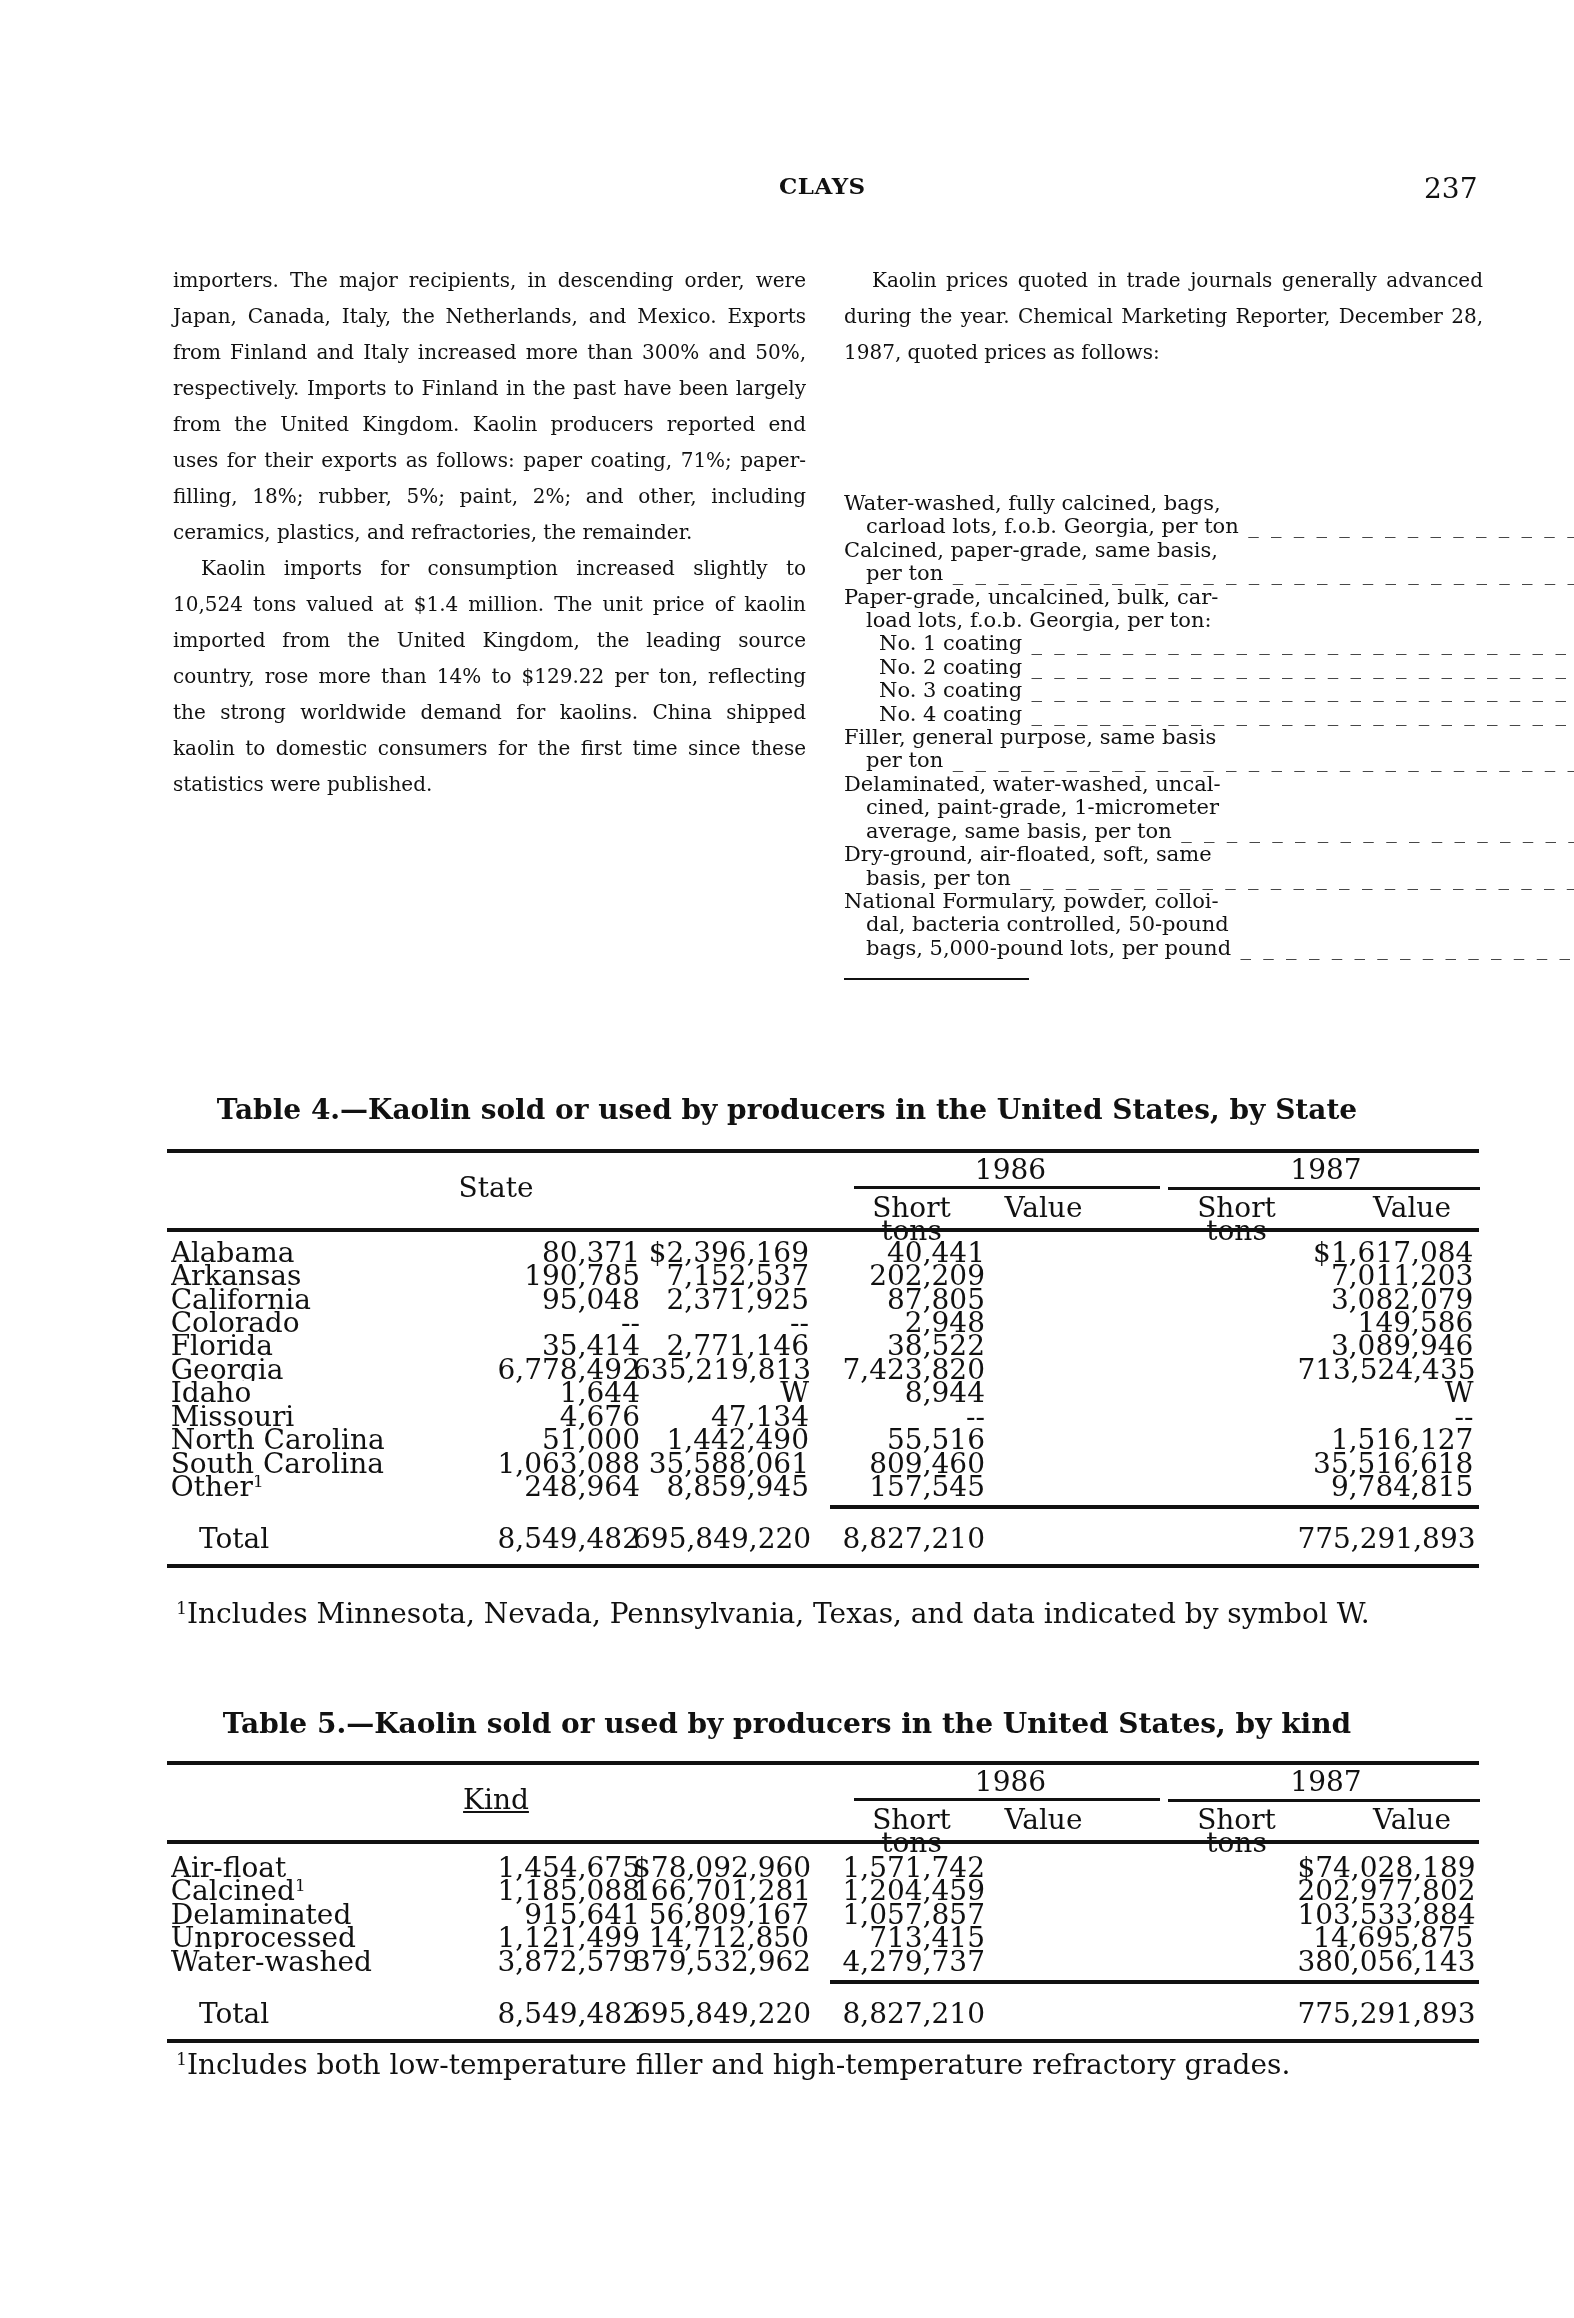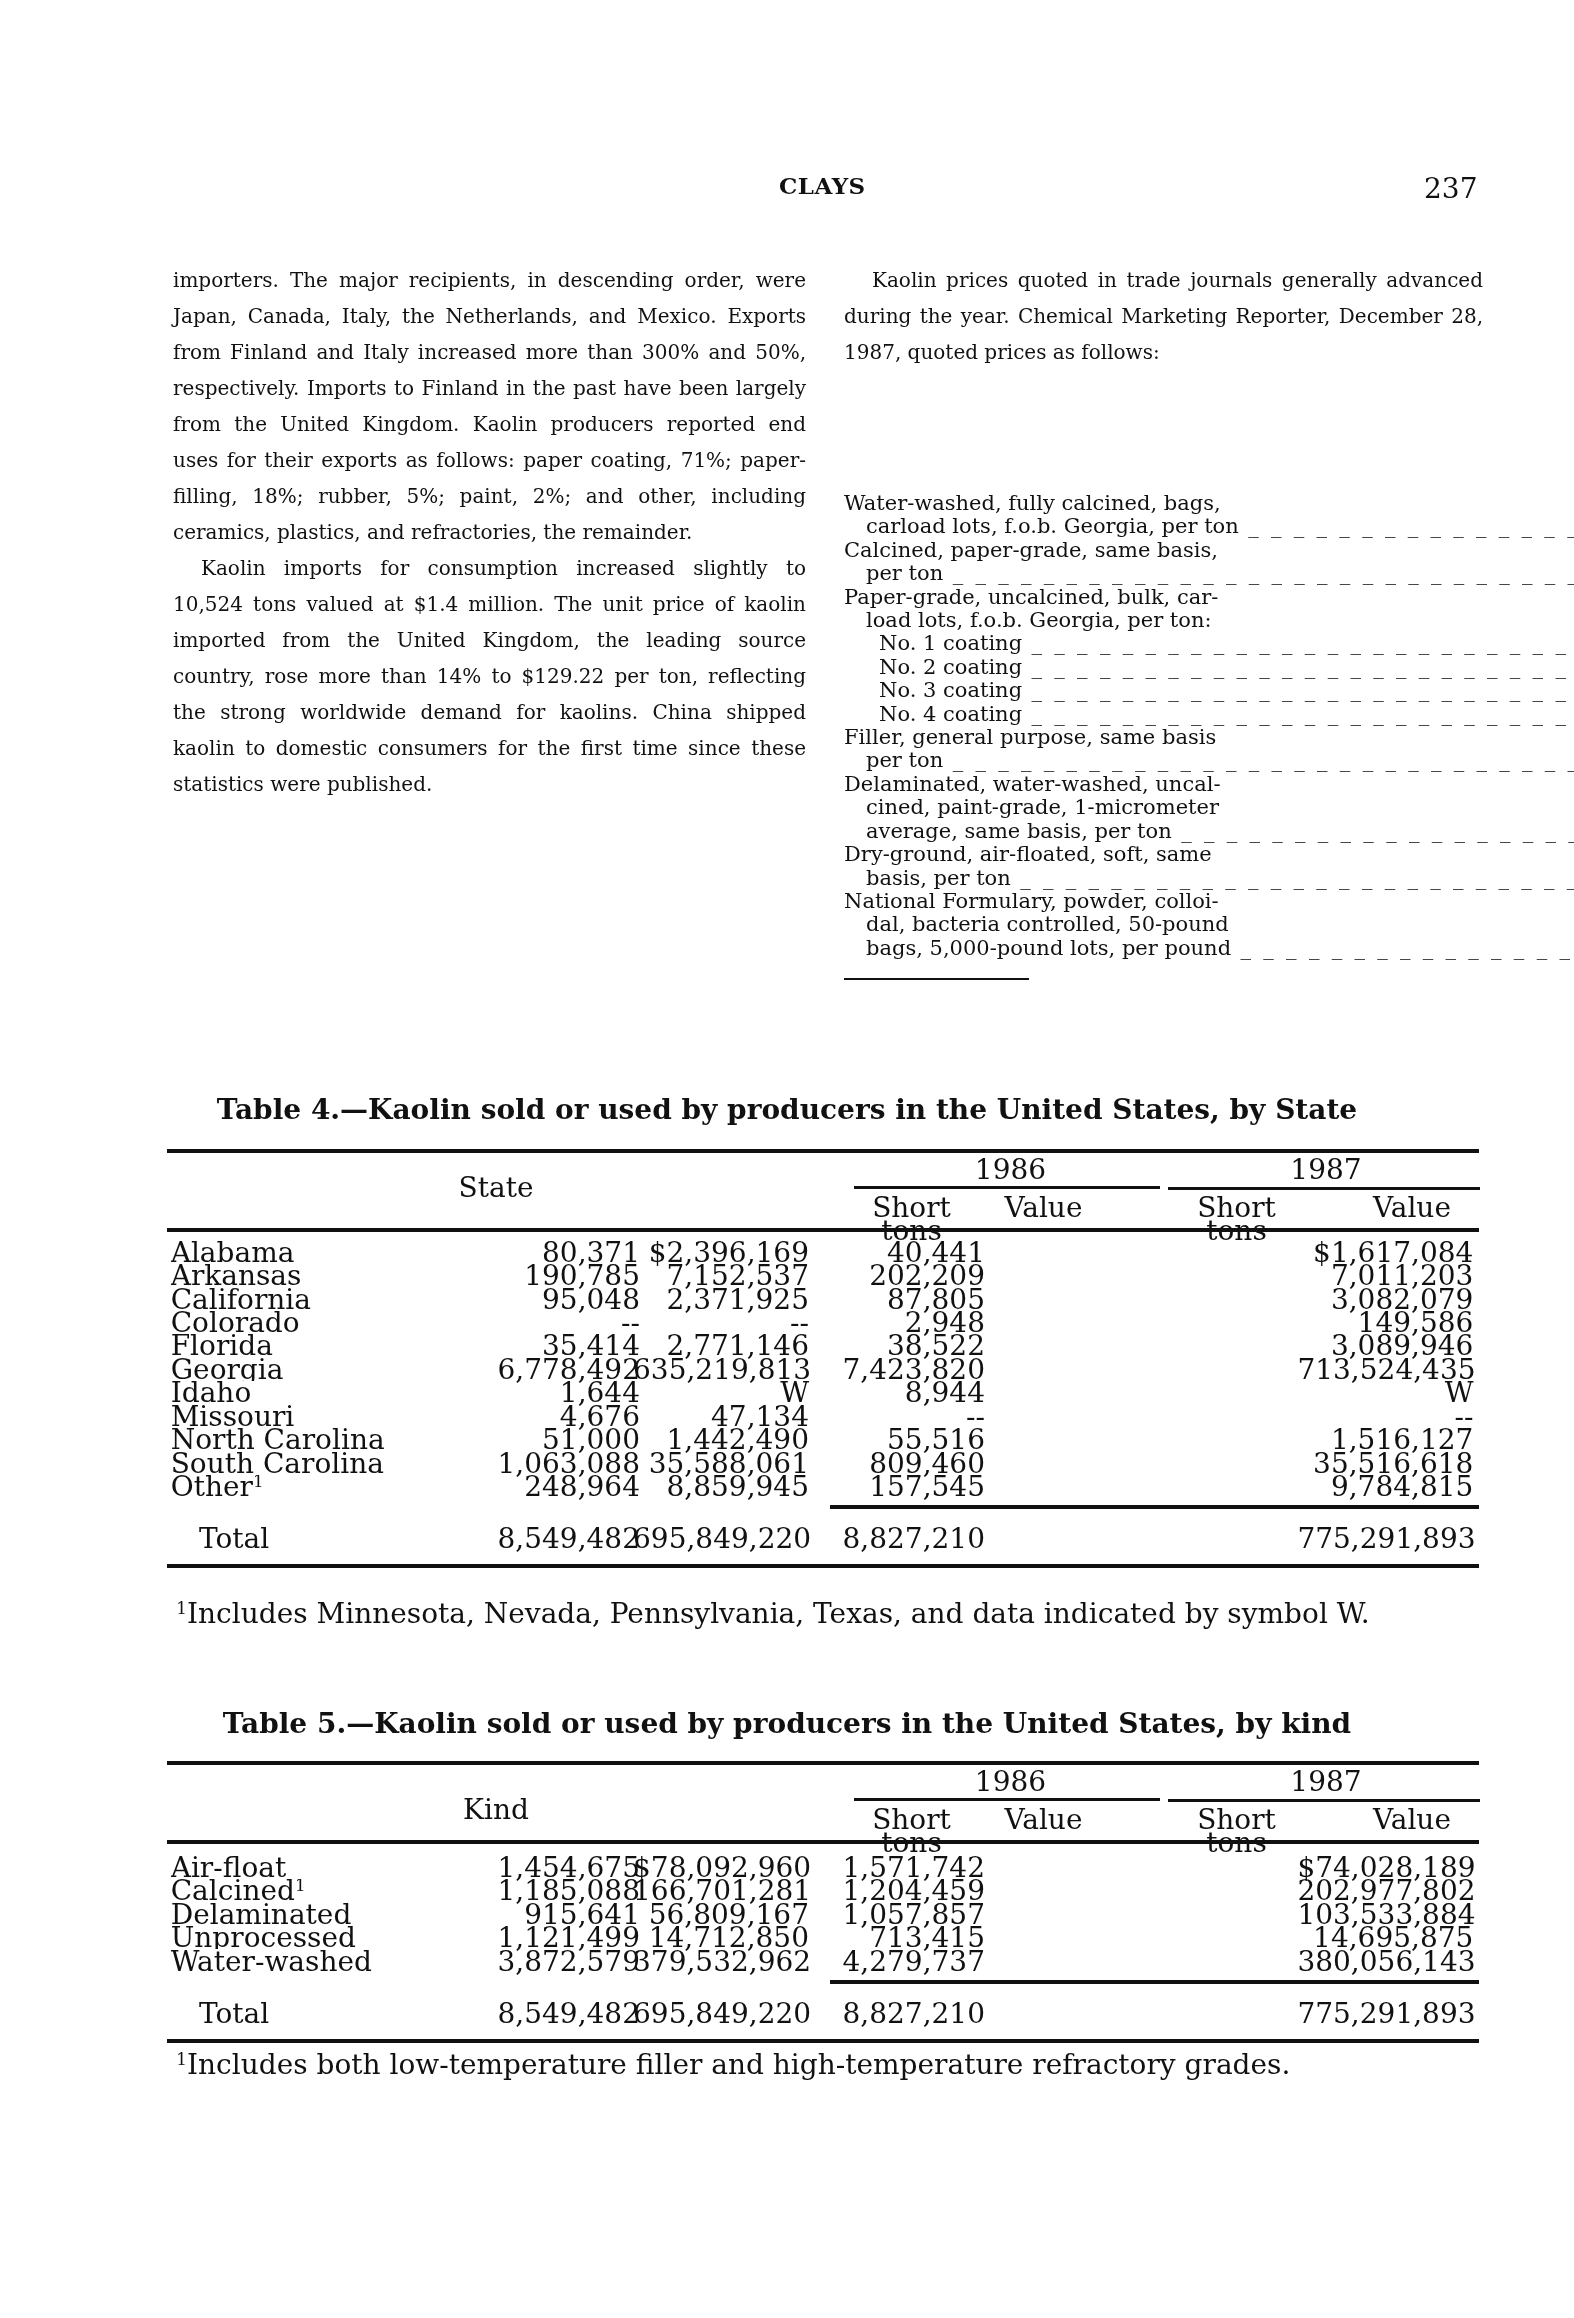--- a/index.html
+++ b/index.html
@@ -226,21 +226,21 @@
       <div class="num c3">8,827,210</div>
       <div class="num c4">775,291,893</div>
     </div>
     <div class="thick" style="left: 0px; top: 415px; width: 1312px;"></div>
     <div style="position: absolute; left: 9.3px; top: 453px; white-space: nowrap;"><sup>1</sup>Includes Minnesota, Nevada, Pennsylvania, Texas, and data indicated by symbol W.</div>
   </div>
 
 <div class="abs table-title t5-title">Table 5.—Kaolin sold or used by producers in the United States, by kind</div>
 <div class="tbl" id="table5" style="top:1761px; height:325px;">
     <div class="thick" style="left: 0px; top: 0px; width: 1312px;"></div>
-    <div class="hdr-cell" style="left: 0px; width: 658px; top: 37px;">Kind</div>
+    <div class="hdr-cell" style="left: 0px; width: 658px; top: 27px; text-decoration: underline;">Kind</div>
     <div class="hdr-cell" style="left: 686px; width: 315px; top: 9.3px;">1986</div>
     <div class="hdr-cell" style="left: 1006px; width: 306px; top: 9.3px;">1987</div>
     <div class="thin" style="left: 687px; top: 37px; width: 306px;"></div>
     <div class="thin" style="left: 1001px; top: 38px; width: 312px;"></div>
     <div class="hdr-cell" style="left: 691px; width: 107px; top: 47px;">Short tons</div>
     <div class="hdr-cell" style="left: 830px; width: 93px; top: 47px;">Value</div>
     <div class="hdr-cell" style="left: 1016px; width: 107px; top: 47px;">Short tons</div>
     <div class="hdr-cell" style="left: 1187px; width: 116px; top: 47px;">Value</div>
     <div class="thick" style="left: 0px; top: 79px; width: 1312px;"></div>
     <div class="row" style="top: 95px;">

